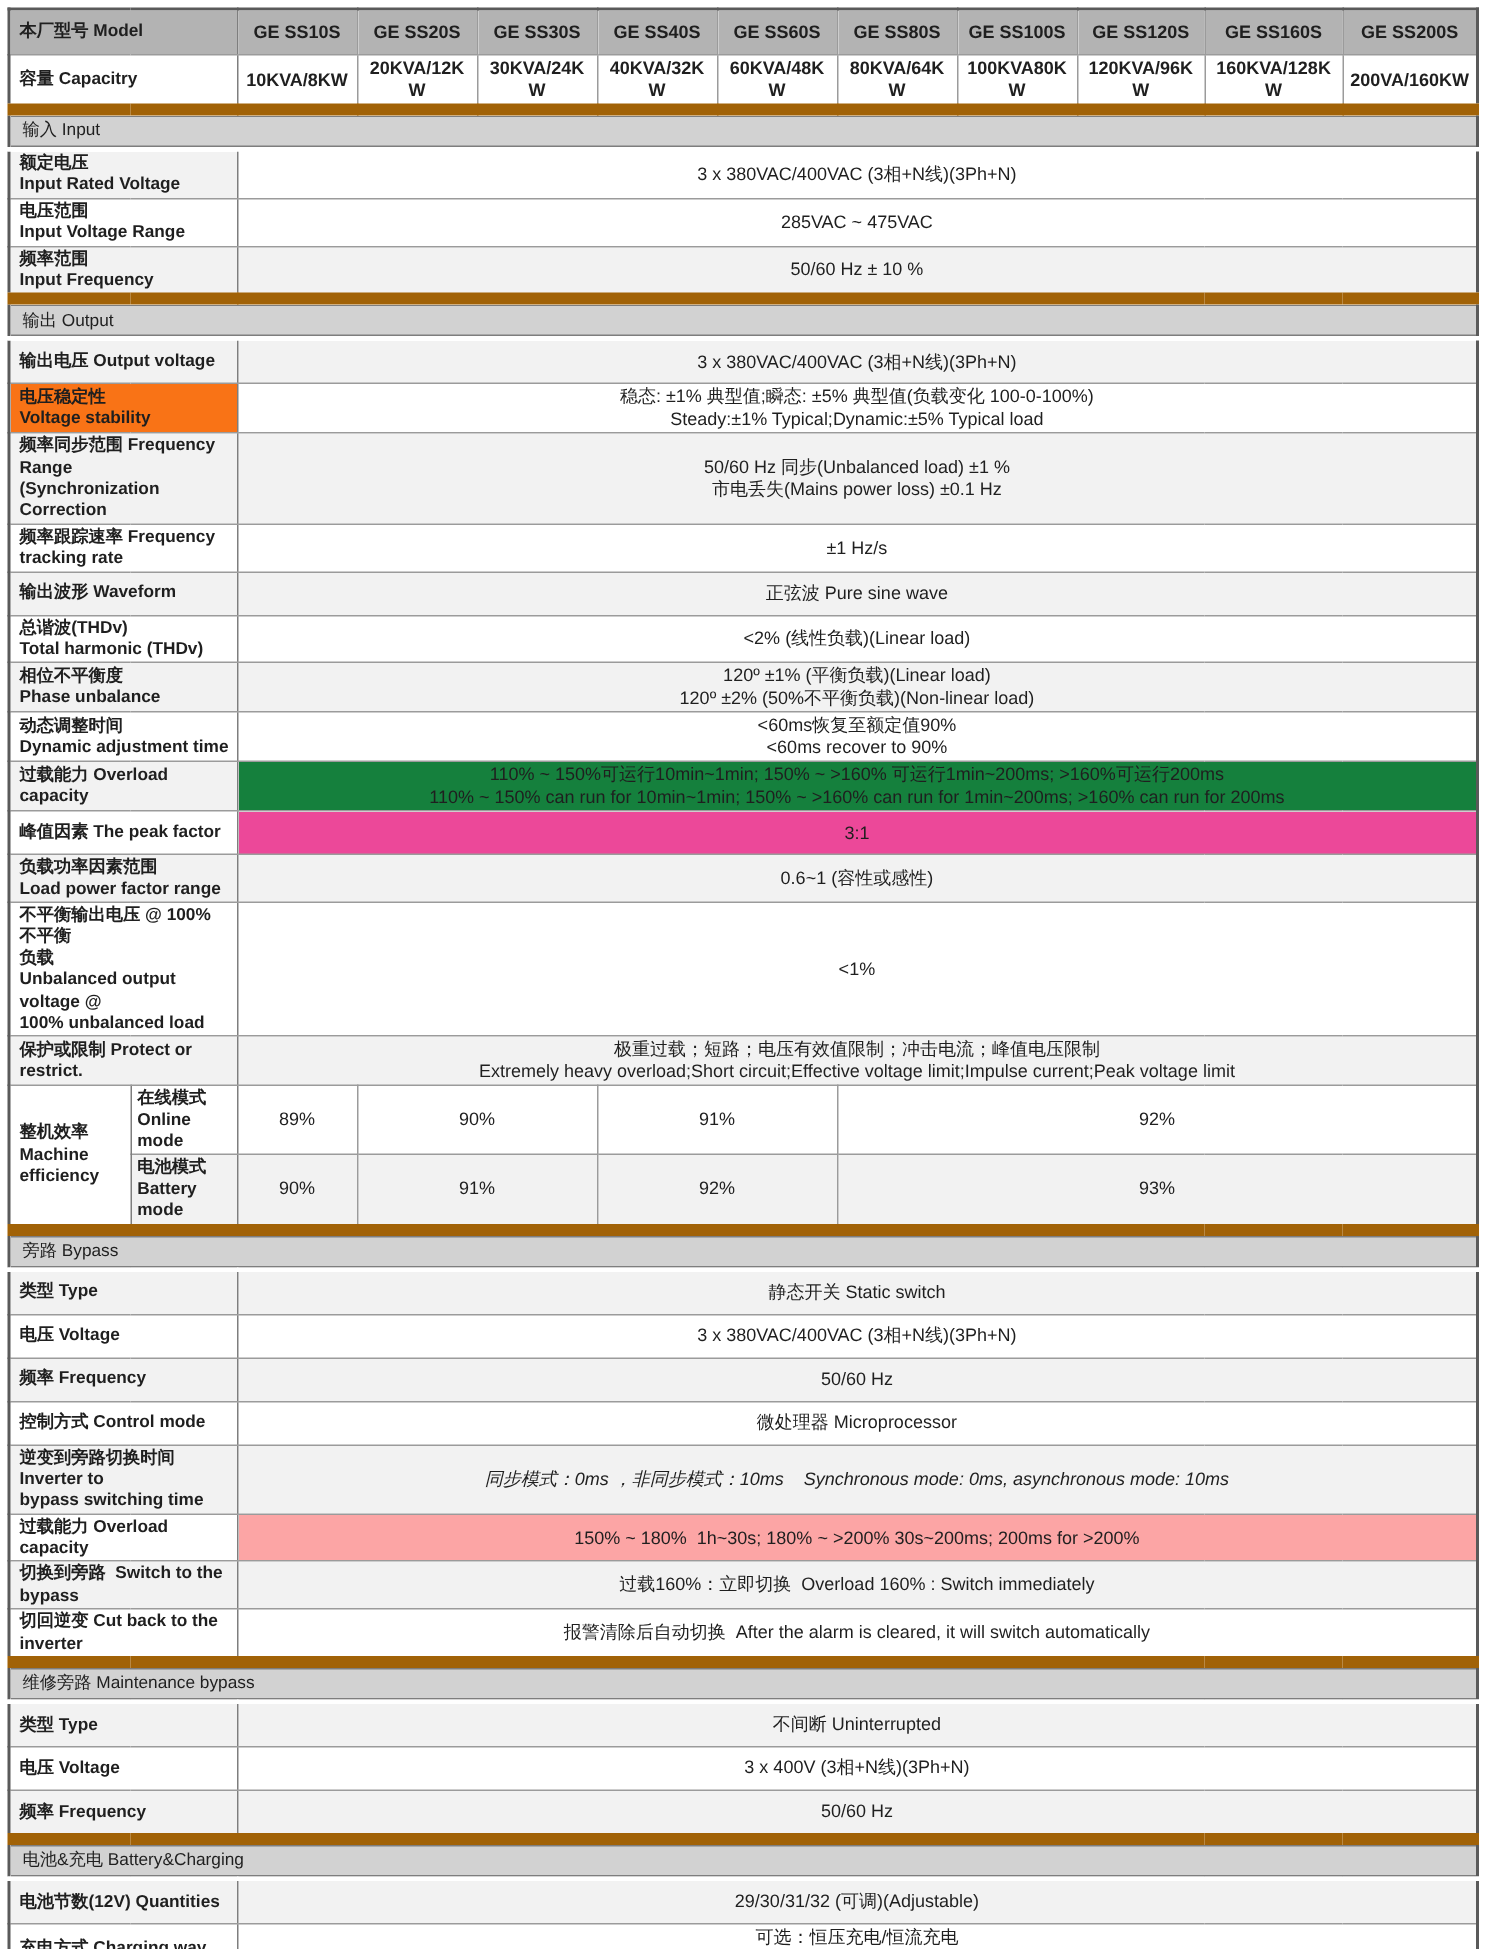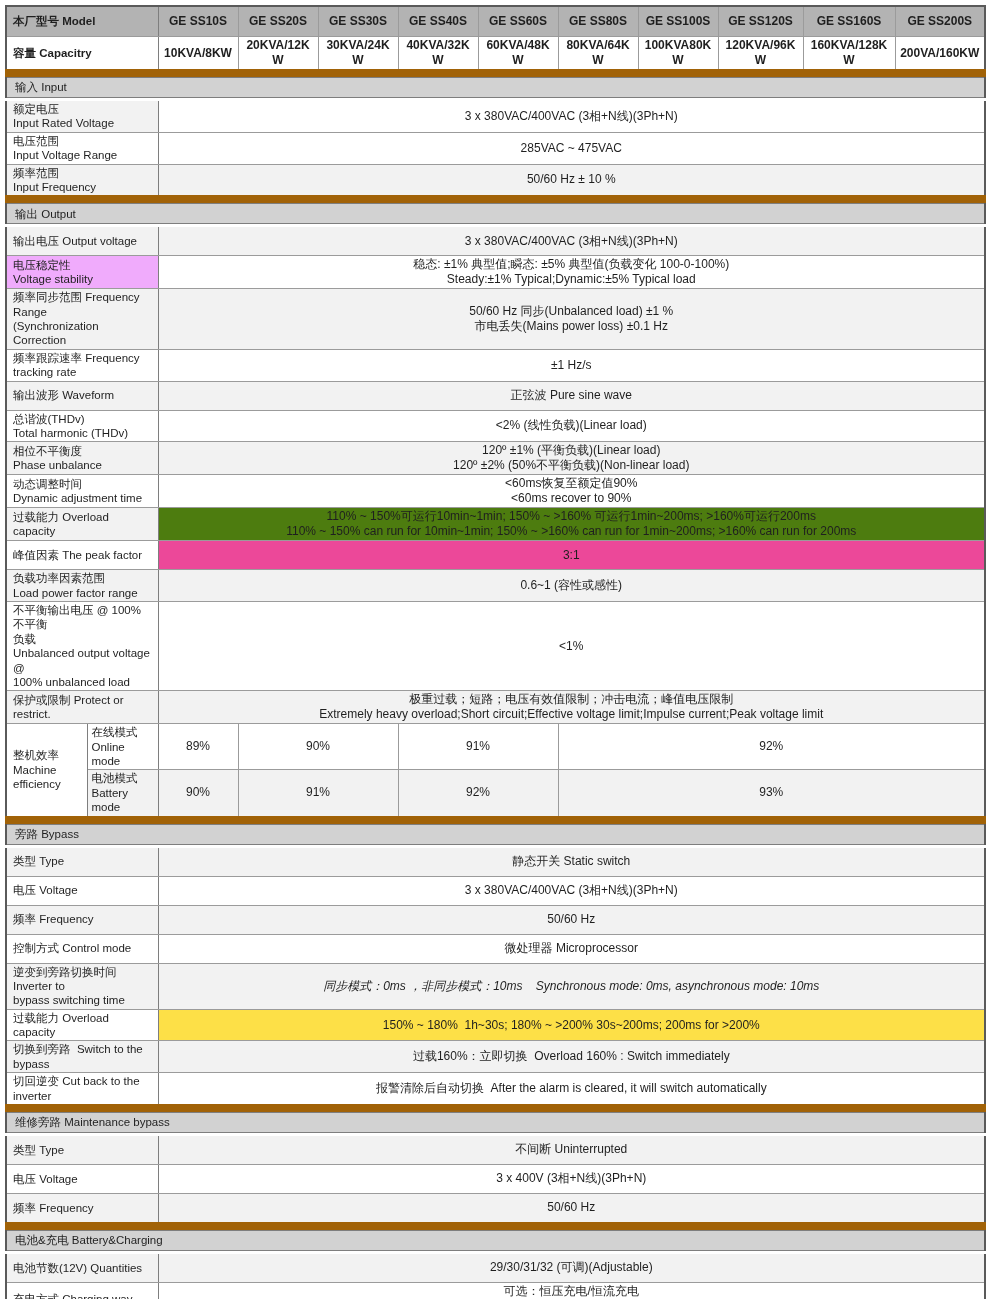--- a/index.html
+++ b/index.html
@@ -1,21 +1,21 @@
 <!DOCTYPE html>
 <html style="--model-bg: #b3b3b3; --section-bg: #d2d2d2; --grid: #9b9b9b; --outer-border: #5a5a5a; --text: #1f1f1f;"><head>
 <meta charset="utf-8">
 <style>
   html,body{margin:0;padding:0;background:#ffffff;}
   .page{width:990px;padding:5px 0 0 5px;font-family:"Liberation Sans",sans-serif;}
   table.spec{border-collapse:collapse;table-layout:fixed;width:981px;border:2px solid var(--outer-border,#5a5a5a);}
   td{border:1px solid var(--grid,#9b9b9b);color:var(--text,#1f1f1f);font-size:12px;line-height:1.25;
      padding:1px 4px;height:26px;vertical-align:middle;text-align:center;white-space:pre-wrap;
      overflow:hidden;word-wrap:break-word;}
-  td.lbl{text-align:left;padding-left:6px;font-size:11.5px;border-right:1px solid #7e7e7e;}
+  td.lbl{text-align:left;padding-left:6px;font-size:11.5px;border-right:1px solid #7e7e7e;font-weight:bold;}
   td.sub{padding-left:4px;}
   tr.model-row td{background:var(--model-bg,#b3b3b3);font-weight:bold;height:27px;}
   tr.cap-row td{font-weight:bold;height:25px;}
   tr.section-row td{background:var(--section-bg,#d2d2d2);text-align:left;padding:3px 8px;height:15px;
      font-size:11.5px;border-top:8px solid #a16207;border-bottom:3px solid #ffffff;
      box-shadow:inset 0 1px 0 #7e7e7e, inset 0 -1px 0 #7e7e7e;}
 </style>
 </head>
 <body>
 
@@ -81,21 +81,21 @@
           <td colspan="10" style="background: rgb(242, 242, 242);">50/60 Hz ± 10 %</td>
         </tr>
         <tr class="section-row">
           <td colspan="12">输出 Output</td>
         </tr>
         <tr class="">
           <td class="lbl" colspan="2" style="background: rgb(242, 242, 242);">输出电压 Output voltage</td>
           <td colspan="10" style="background: rgb(242, 242, 242);">3 x 380VAC/400VAC (3相+N线)(3Ph+N)</td>
         </tr>
         <tr class="">
-          <td class="lbl" colspan="2" style="background: #f0abfc;">电压稳定性
+          <td class="lbl" colspan="2" style="background: #f97316;">电压稳定性
 Voltage stability</td>
           <td colspan="10" style="background: rgb(255, 255, 255);">稳态: ±1% 典型值;瞬态: ±5% 典型值(负载变化 100-0-100%)
 Steady:±1% Typical;Dynamic:±5% Typical load</td>
         </tr>
         <tr class="">
           <td class="lbl" colspan="2" style="background: rgb(242, 242, 242);">频率同步范围 Frequency Range
 (Synchronization Correction</td>
           <td colspan="10" style="background: rgb(242, 242, 242);">50/60 Hz 同步(Unbalanced load) ±1 %
 市电丢失(Mains power loss) ±0.1 Hz</td>
         </tr>
@@ -120,21 +120,21 @@
 120º ±2% (50%不平衡负载)(Non-linear load)</td>
         </tr>
         <tr class="">
           <td class="lbl" colspan="2" style="background: rgb(255, 255, 255);">动态调整时间
 Dynamic adjustment time</td>
           <td colspan="10" style="background: rgb(255, 255, 255); margin-left: 15px;">&lt;60ms恢复至额定值90%
 &lt;60ms recover to 90%</td>
         </tr>
         <tr class="">
           <td class="lbl" colspan="2" style="background: rgb(242, 242, 242);">过载能力 Overload capacity</td>
-          <td colspan="10" style="background: #4d7c0f;">110% ~ 150%可运行10min~1min; 150% ~ &gt;160% 可运行1min~200ms; &gt;160%可运行200ms
+          <td colspan="10" style="background: #15803d;">110% ~ 150%可运行10min~1min; 150% ~ &gt;160% 可运行1min~200ms; &gt;160%可运行200ms
 110% ~ 150% can run for 10min~1min; 150% ~ &gt;160% can run for 1min~200ms; &gt;160% can run for 200ms</td>
         </tr>
         <tr class="">
           <td class="lbl" colspan="2" style="background: rgb(255, 255, 255);">峰值因素 The peak factor</td>
           <td colspan="10" style="background: #ec4899; margin-left: 36px;">3:1</td>
         </tr>
         <tr class="">
           <td class="lbl" colspan="2" style="background: rgb(242, 242, 242);">负载功率因素范围
 Load power factor range</td>
           <td colspan="10" style="background: rgb(242, 242, 242);">0.6~1 (容性或感性)</td>
@@ -189,21 +189,21 @@
           <td class="lbl" colspan="2" style="background: rgb(255, 255, 255);">控制方式 Control mode</td>
           <td colspan="10" style="background: rgb(255, 255, 255);">微处理器 Microprocessor</td>
         </tr>
         <tr class="">
           <td class="lbl" colspan="2" style="background: rgb(242, 242, 242);">逆变到旁路切换时间 Inverter to
 bypass switching time</td>
           <td colspan="10" style="background: rgb(242, 242, 242); font-style: italic;">同步模式：0ms ，非同步模式：10ms    Synchronous mode: 0ms, asynchronous mode: 10ms</td>
         </tr>
         <tr class="">
           <td class="lbl" colspan="2" style="background: rgb(255, 255, 255);">过载能力 Overload capacity</td>
-          <td colspan="10" style="background: #fde047;">150% ~ 180%  1h~30s; 180% ~ &gt;200% 30s~200ms; 200ms for &gt;200%</td>
+          <td colspan="10" style="background: #fca5a5;">150% ~ 180%  1h~30s; 180% ~ &gt;200% 30s~200ms; 200ms for &gt;200%</td>
         </tr>
         <tr class="">
           <td class="lbl" colspan="2" style="background: rgb(242, 242, 242);">切换到旁路  Switch to the
 bypass</td>
           <td colspan="10" style="background: rgb(242, 242, 242);">过载160%：立即切换  Overload 160% : Switch immediately</td>
         </tr>
         <tr class="">
           <td class="lbl" colspan="2" style="background: rgb(255, 255, 255);">切回逆变 Cut back to the inverter</td>
           <td colspan="10" style="background: rgb(255, 255, 255);">报警清除后自动切换  After the alarm is cleared, it will switch automatically</td>
         </tr>

